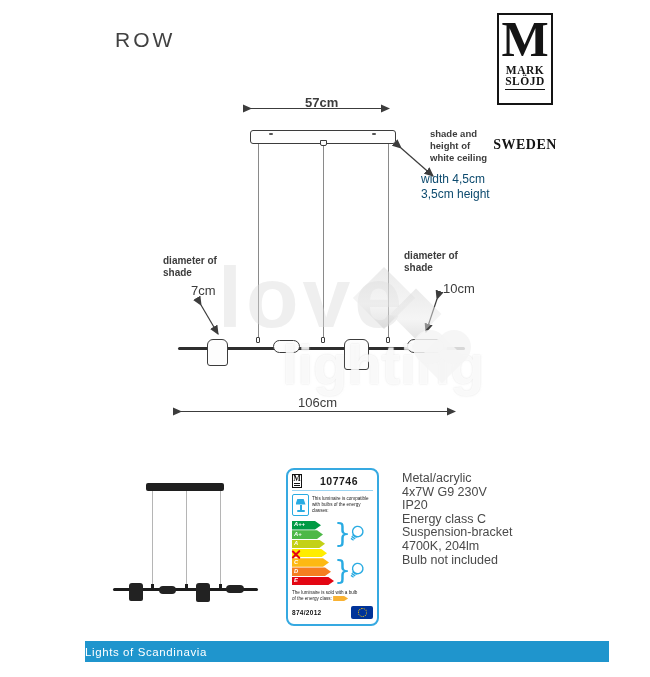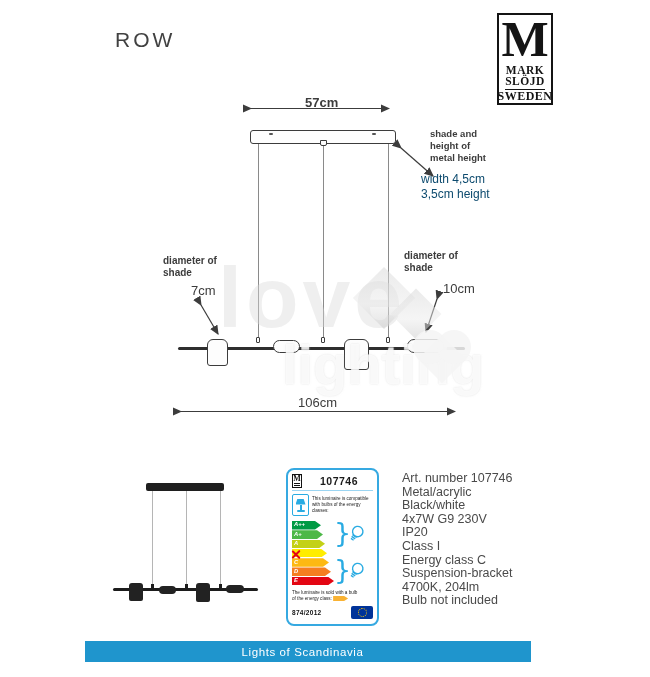--- a/index.html
+++ b/index.html
@@ -8,21 +8,21 @@
   .abs{position:absolute;}
 
   
   .row-title{left:115px;top:28px;font-size:21px;letter-spacing:3px;color:#414141;}
   .brand-box{left:497px;top:13px;width:56px;height:92px;border:2.5px solid #141414;
              box-sizing:border-box;display:flex;flex-direction:column;align-items:center;
              font-family:"Liberation Serif",serif;color:#141414;background:#fff;}
   .brand-m{font-size:50px;font-weight:bold;line-height:52px;margin-top:-2px;}
   .brand-line{font-size:11.5px;font-weight:bold;line-height:11px;letter-spacing:0.5px;}
   .brand-rule{width:40px;border-top:1.5px solid #141414;margin:1.5px 0;}
-  .brand-sweden{font-size:12px;font-weight:bold;line-height:11px;letter-spacing:0.5px;}
+  .brand-sweden{font-size:14px;font-weight:bold;line-height:11px;letter-spacing:0.5px;margin-top:48px;}
 
   
   .wm{pointer-events:none;z-index:5;font-family:"Liberation Sans",sans-serif;}
   .wm-love{left:218px;top:248px;font-size:86px;font-weight:bold;color:rgba(216,216,216,0.42);letter-spacing:4px;}
   .wm-lighting{left:282px;top:332px;font-size:56px;font-weight:bold;color:rgba(255,255,255,0.78);
                text-shadow:0 0 2px rgba(200,200,200,0.55);text-align:center;}
   .wm-gem{width:44px;height:44px;transform:rotate(45deg);
           background:linear-gradient(135deg,rgba(214,214,214,.5),rgba(235,235,235,.5) 60%,rgba(200,200,200,.5));}
   .wm-gem2{left:398px;top:296px;width:36px;height:36px;}
   .wm-heart{left:425px;top:342px;width:34px;height:34px;transform:rotate(45deg);
@@ -91,22 +91,22 @@
   .e-foot{margin-top:4px;display:flex;justify-content:space-between;align-items:center;}
   .e-reg{font-weight:bold;font-size:6.5px;color:#111;letter-spacing:0.3px;}
   .eu-flag{width:22px;height:13px;background:var(--eu_blue,#003399);border-radius:2px;
            display:flex;align-items:center;justify-content:center;}
   .eu-stars{width:7px;height:7px;border:1px dotted #ffcc00;border-radius:50%;}
 
   
   .specs{left:402px;top:472px;font-size:12.5px;line-height:13.6px;color:#4a4a4a;}
 
   
-  .footer-bar{left:85px;top:641px;width:446px;height:21px;background:var(--footer_bar,#1f95cd);
-              display:flex;align-items:center;justify-content:center;padding-right:11px;box-sizing:border-box;}
+  .footer-bar{left:85px;top:641px;width:524px;height:21px;background:var(--footer_bar,#1f95cd);
+              display:flex;align-items:center;justify-content:flex-start;padding-right:11px;box-sizing:border-box;}
   .footer-text{color:#fff;font-size:11.5px;letter-spacing:0.6px;}
 </style>
 </head>
 <body>
 
 <div class="page">
 
   <div class="abs row-title">ROW</div>
   <div class="abs brand-box">
     <div class="brand-m">M</div>
@@ -133,21 +133,21 @@
   <div class="abs wire" style="left:258px;top:144px;height:193px;"></div>
   <div class="abs wire" style="left:323px;top:146px;height:191px;"></div>
   <div class="abs wire" style="left:388px;top:144px;height:193px;"></div>
   <div class="abs wire-conn" style="left:256px;top:337px;"></div>
   <div class="abs wire-conn" style="left:321px;top:337px;"></div>
   <div class="abs wire-conn" style="left:386px;top:337px;"></div>
 
   <div class="abs note" style="left:430px;top:128px;">
     <span style="display:block">shade and</span>
     <span style="display:block">height of</span>
-    <span style="display:block">metal height</span>
+    <span style="display:block">white ceiling</span>
   </div>
   <div class="abs size-note" style="left:421px;top:172px;">
     <span style="display:block">width 4,5cm</span>
     <span style="display:block">3,5cm  height</span>
   </div>
 
   <div class="abs note" style="left:163px;top:255px;font-size:10px;">
     <span style="display:block">diameter of</span>
     <span style="display:block">shade</span>
   </div>
@@ -261,26 +261,23 @@
 
     <div class="e-foot">
       <div class="e-reg">874/2012</div>
       <div class="eu-flag">
           <div class="eu-stars"></div>
         </div>
     </div>
   </div>
 
   <div class="abs specs">
-    <div>Art. number 107746</div>
     <div>Metal/acrylic</div>
-    <div>Black/white</div>
     <div>4x7W G9 230V</div>
     <div>IP20</div>
-    <div>Class I</div>
     <div>Energy class C</div>
     <div>Suspension-bracket</div>
     <div>4700K, 204lm</div>
     <div>Bulb not included</div>
   </div>
 
   <div class="abs footer-bar">
     <span class="footer-text">Lights of Scandinavia</span>
   </div>
 

